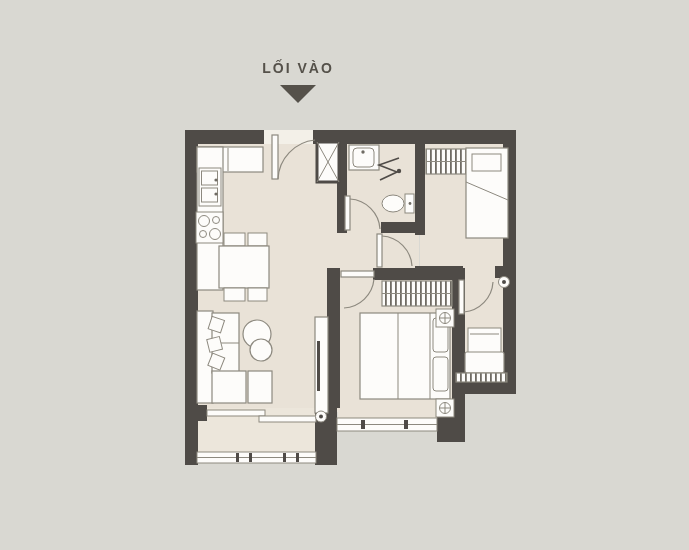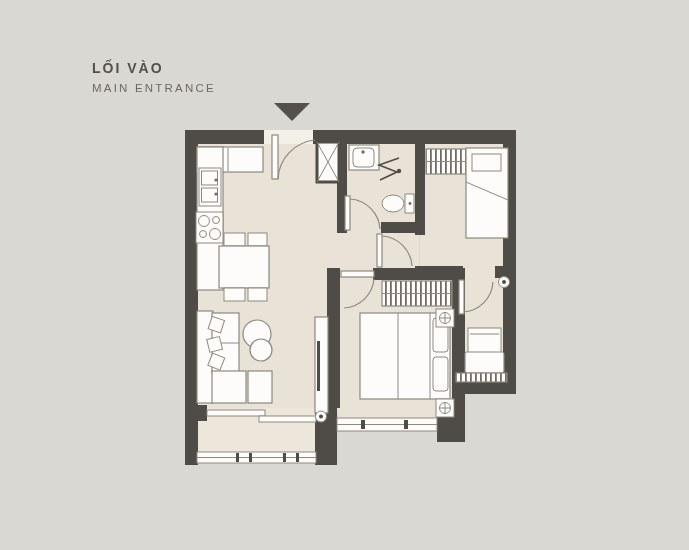--- a/index.html
+++ b/index.html
@@ -3,21 +3,21 @@
 <meta charset="utf-8">
 <style>
   :root{
     --bg:#d9d8d2; --floor:#e9e2d7; --balcony:#ece6db; --wall:#4f4b47;
     --furn:#fdfcfa; --line:#8d897f; --hatch:#6f6b63;
     --text-dark:#55514a; --text-light:#6e6a61; --threshold:#f3f0e8;
   }
   html,body{margin:0;padding:0;}
   body{font-family:"Liberation Sans",sans-serif;background:var(--bg);}
   .stage{position:relative;width:689px;height:550px;background:var(--bg);overflow:hidden;}
-  .title-block{position:absolute;left:92px;top:60px;width:400px;text-align:left;}
+  .title-block{position:absolute;left:98px;top:60px;width:400px;text-align:center;}
   .t1{font-size:14px;font-weight:bold;letter-spacing:2px;color:var(--text-dark);}
   .t2{font-size:11.5px;letter-spacing:2.2px;color:var(--text-light);margin-top:6px;}
   .arrow{width:0;height:0;margin:9px auto 0 auto;
     border-left:18px solid transparent;border-right:18px solid transparent;
     border-top:18px solid var(--text-dark);}
   svg{position:absolute;left:0;top:0;}
   .wall{fill:var(--wall);stroke:none;}
   .floor{fill:var(--floor);stroke:none;}
   .balc{fill:var(--balcony);stroke:none;}
   .thresh{fill:var(--threshold);stroke:none;}
@@ -32,21 +32,20 @@
   .pat-fg{fill:var(--hatch);}
   .hatched{stroke:var(--line);stroke-width:1.2;}
 </style>
 </head>
 <body>
 
 <div class="stage">
 
   <div class="title-block">
     <div class="t1">LỐI VÀO</div>
-    <div class="t2">MAIN ENTRANCE</div>
     <div class="arrow"></div>
   </div>
 
   <svg width="689" height="550" viewBox="0 0 689 550">
     <defs>
       <pattern id="hatchV" width="5" height="8" patternUnits="userSpaceOnUse">
         <rect width="5" height="8" class="pat-bg"></rect>
         <rect x="0" width="1.8" height="8" class="pat-fg"></rect>
       </pattern>
     </defs>

